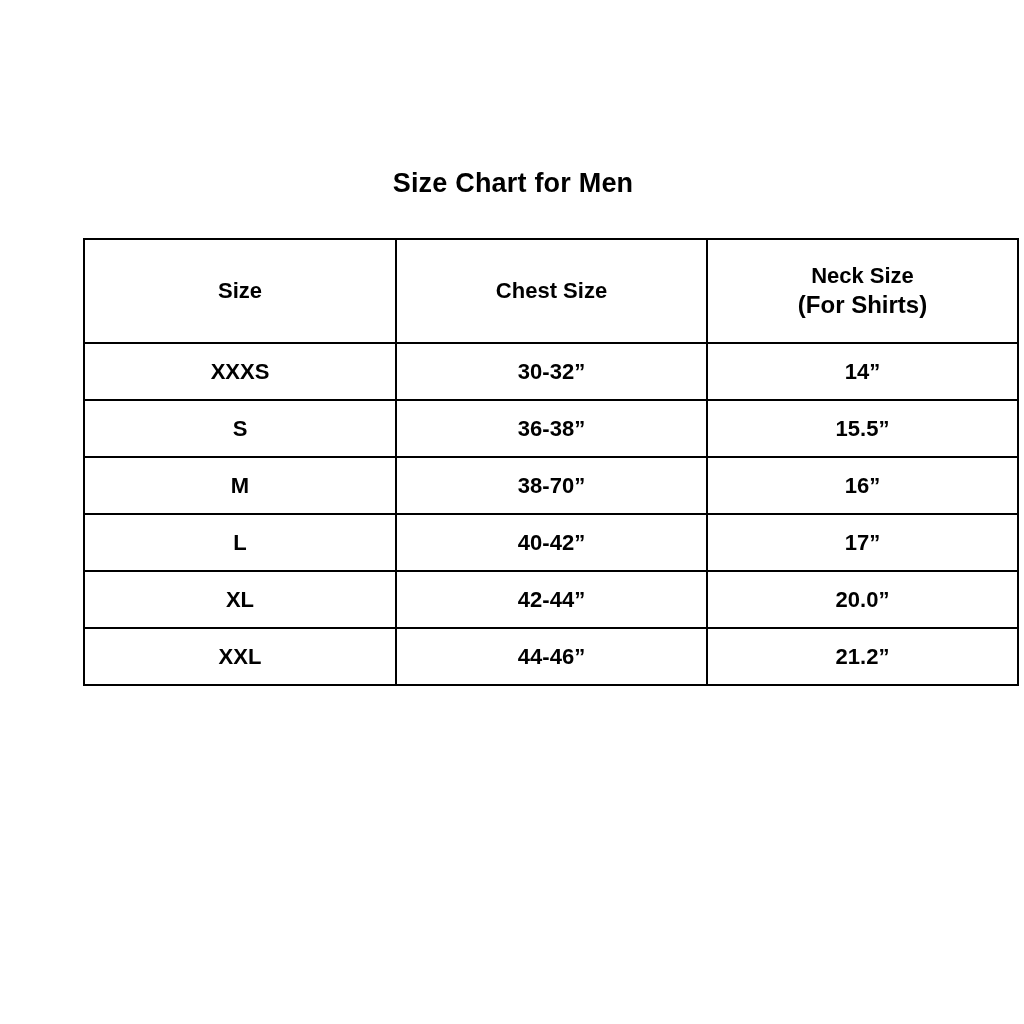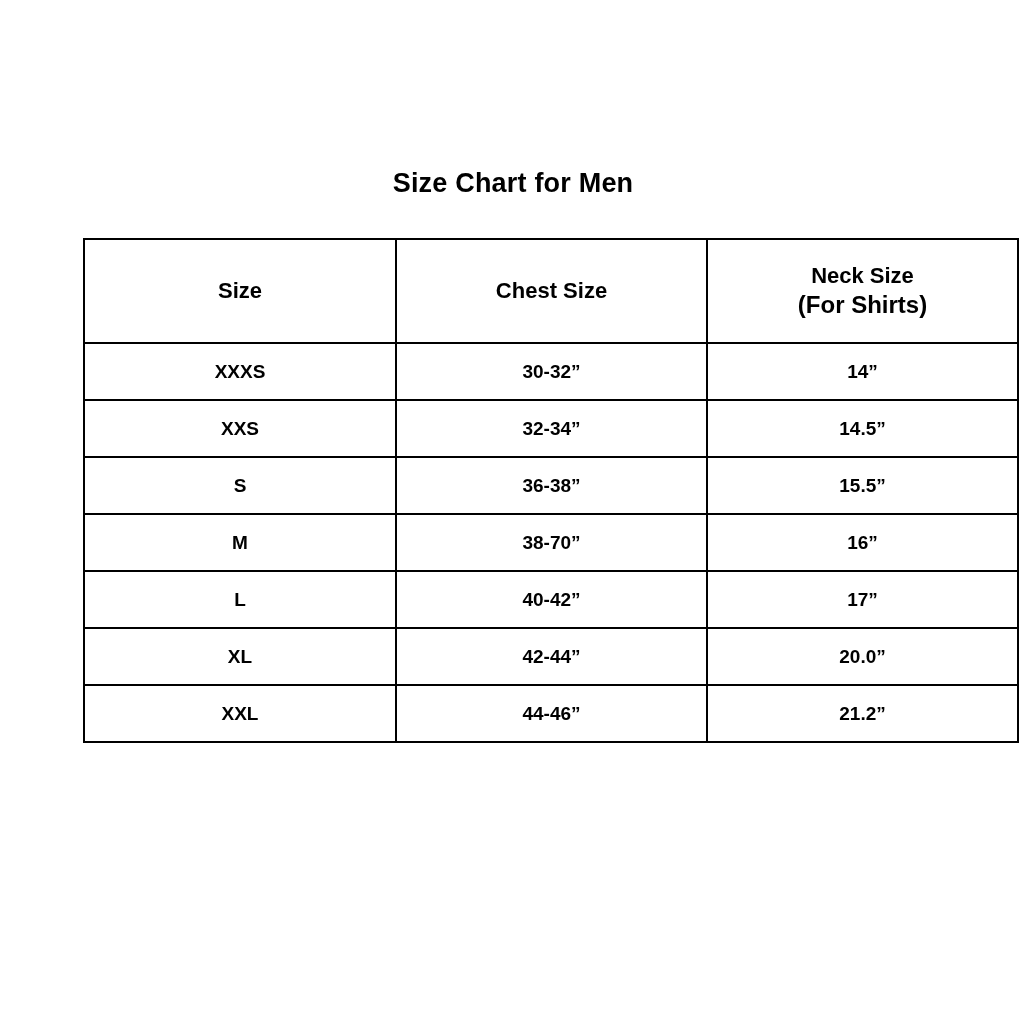--- a/index.html
+++ b/index.html
@@ -50,21 +50,21 @@
     font-weight: bold;
     color: #000000;
   }
   table.size-table thead th {
     height: 100px;
     font-size: 22px;
     line-height: 1.25;
   }
   table.size-table tbody td {
     height: 53px;
-    font-size: 19px;
+    font-size: 22px;
   }
   .col-size { width: 308px; }
   .col-chest { width: 307px; }
   .col-neck { width: 307px; border-radius: 16px; }
   .sub {
     display: block;
     font-size: 24px;
     font-weight: bold;
   }
 </style>
@@ -91,25 +91,20 @@
           </th>
         </tr>
       </thead>
       <tbody>
         <tr>
           <td>XXXS</td>
           <td>30-32”</td>
           <td>14”</td>
         </tr>
         <tr>
-          <td>XXS</td>
-          <td>32-34”</td>
-          <td>14.5”</td>
-        </tr>
-        <tr>
           <td>S</td>
           <td>36-38”</td>
           <td>15.5”</td>
         </tr>
         <tr>
           <td>M</td>
           <td>38-70”</td>
           <td>16”</td>
         </tr>
         <tr>

